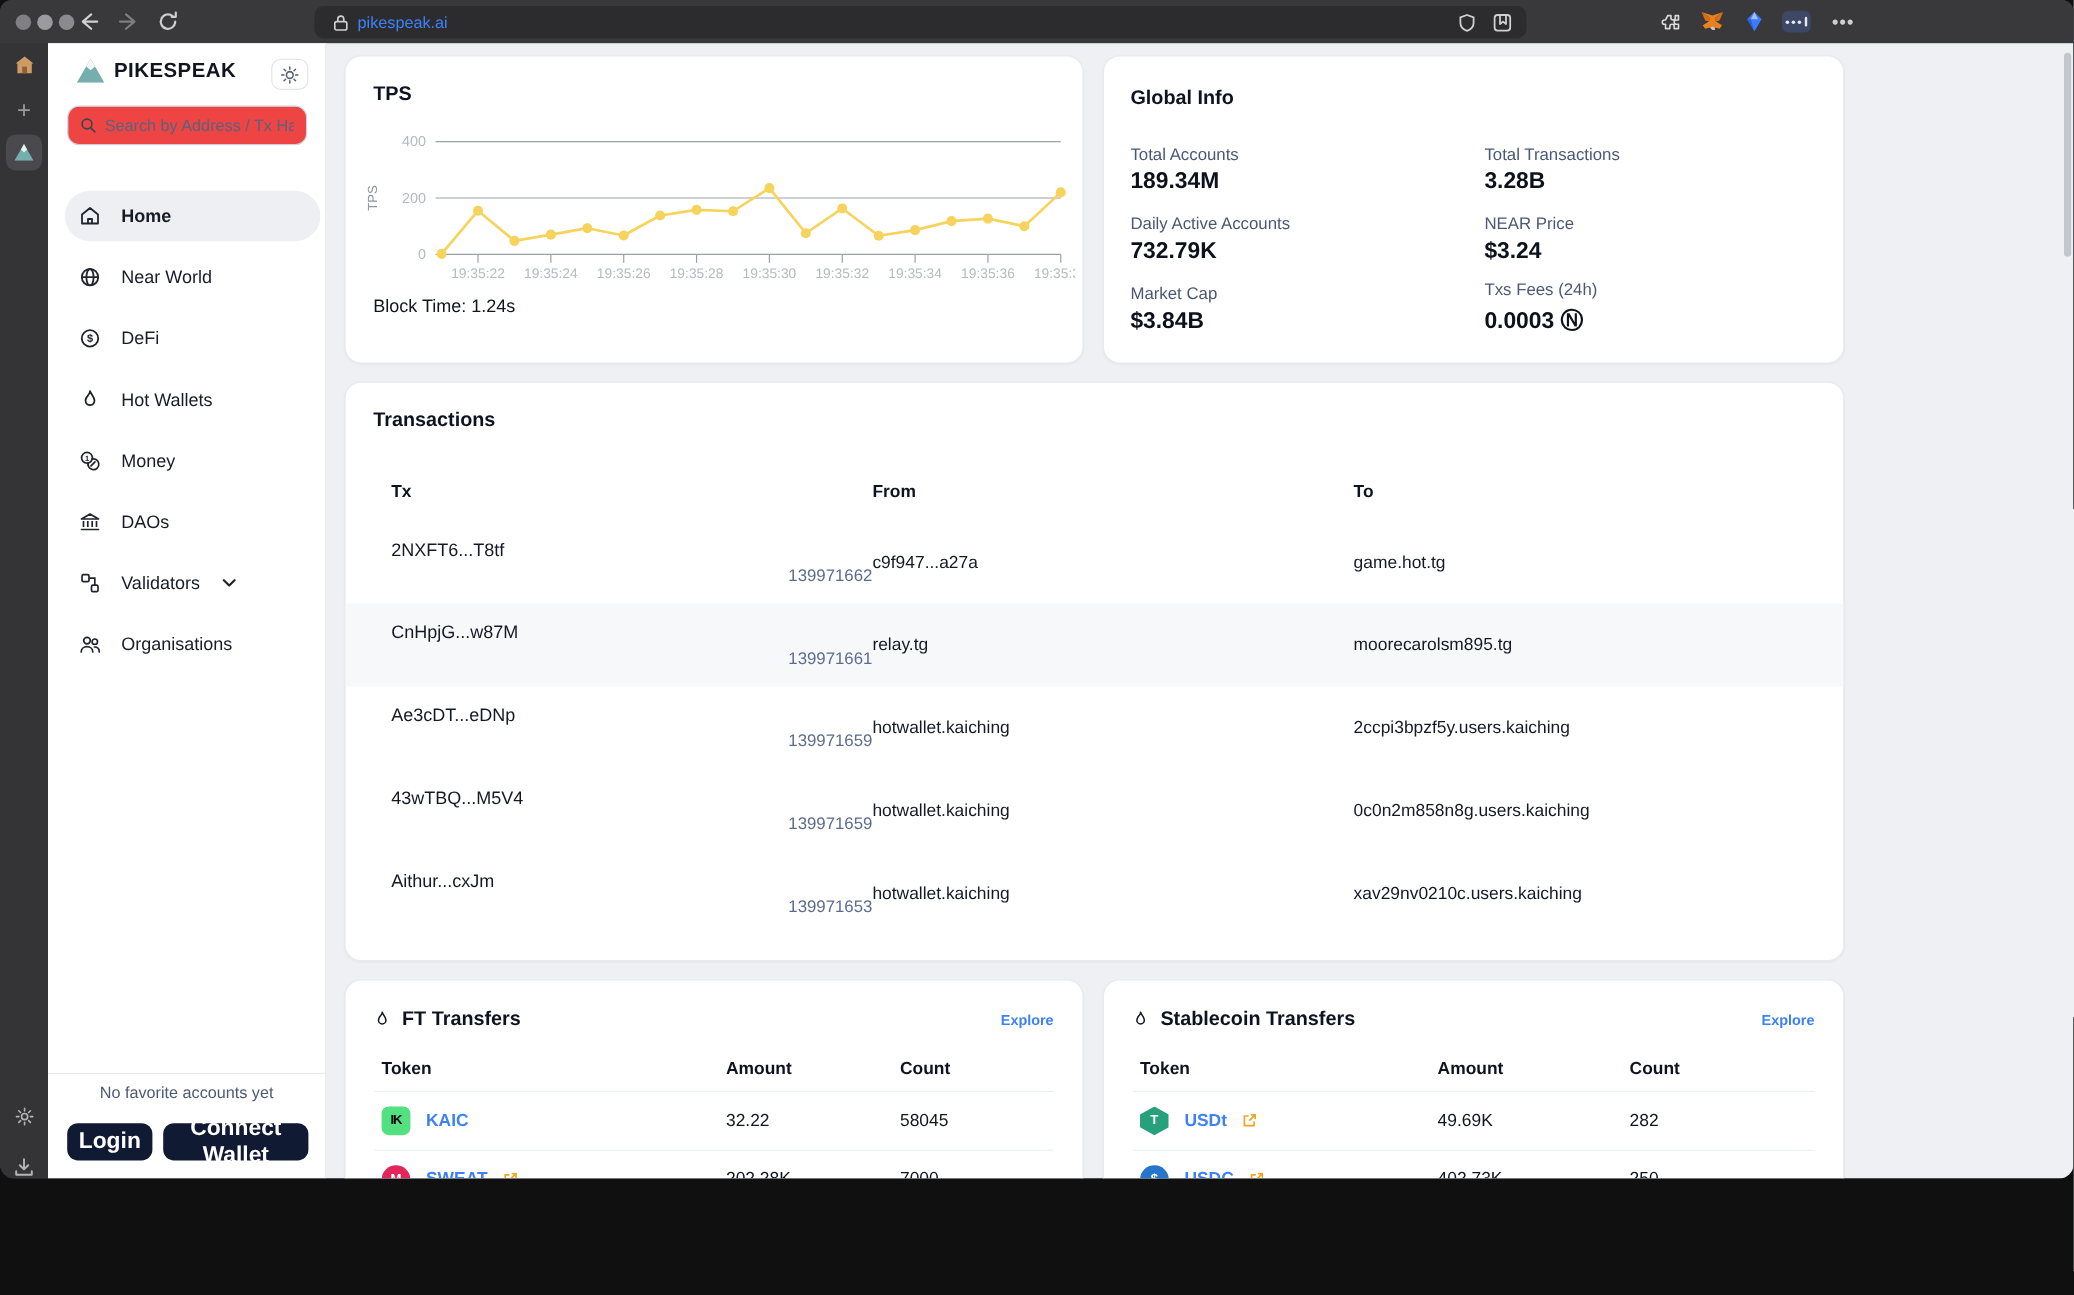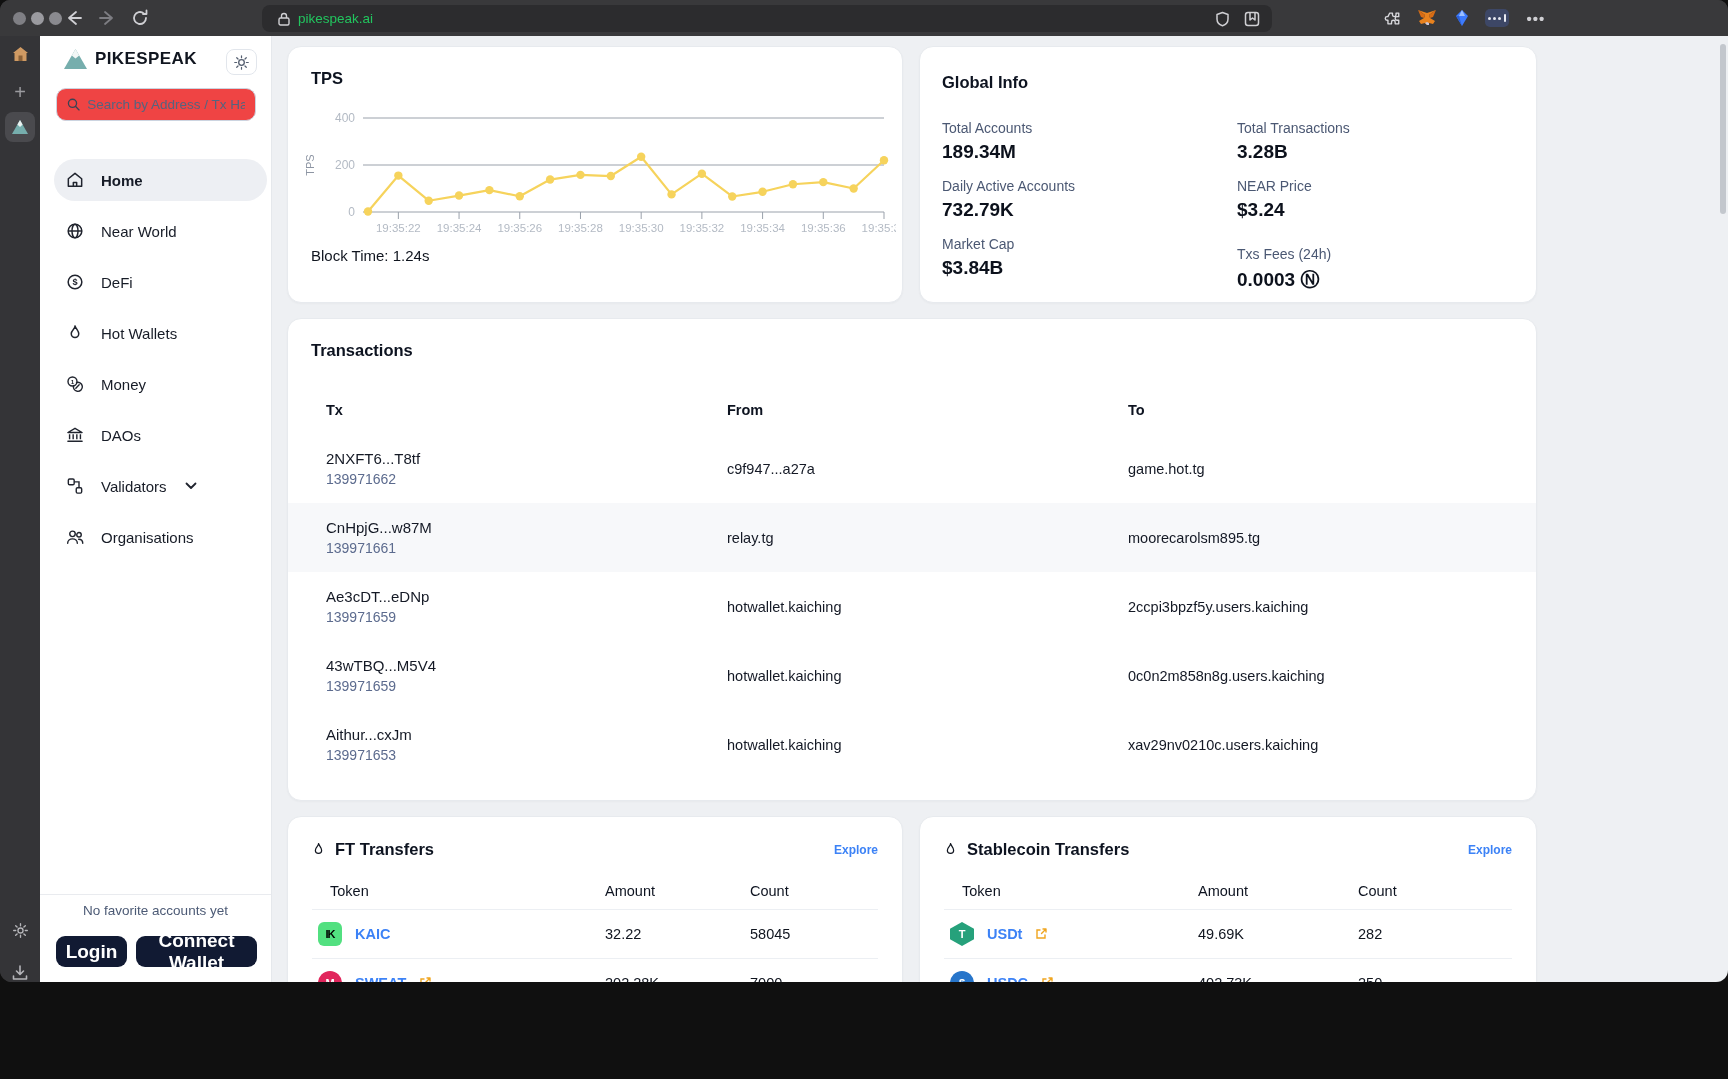--- a/index.html
+++ b/index.html
@@ -13,21 +13,21 @@
 
   
   .chrome { position:absolute; left:0; top:0; right:0; height:36px; background:#39393b; }
   .tl { position:absolute; top:11.5px; width:13px; height:13px; border-radius:50%; }
   .tl1 { left:13px; background:#7f7f84; }
   .tl2 { left:31px; background:#9a9a9f; }
   .tl3 { left:49px; background:#8a8a8f; }
   .navbtn { position:absolute; top:6px; width:24px; height:24px; display:flex; align-items:center; justify-content:center; }
   .urlbar { position:absolute; left:262px; top:5px; width:1010px; height:27px; background:#2c2c2e;
             border-radius:8px; display:flex; align-items:center; }
-  .urltext { color:#22c55e; font-size:13.5px; font-weight:500; margin-left:8px; }
+  .urltext { color:#3b82f6; font-size:13.5px; font-weight:500; margin-left:8px; }
   .url-right { position:absolute; right:12px; top:0; height:27px; display:flex; align-items:center; gap:14px; }
   .ext { position:absolute; top:6px; width:26px; height:24px; display:flex; align-items:center; justify-content:center; }
   .extbox { width:24px; height:18px; background:#3d4766; border-radius:5px; display:flex; align-items:center; justify-content:center; gap:2px; }
   .extbox i { width:3px; height:3px; background:#e8eaf2; border-radius:50%; display:block; }
   .extbox b { width:2px; height:8px; background:#e8eaf2; border-radius:1px; display:block; margin-left:1px; }
   .dots3 { color:#cfcfd3; font-size:15px; letter-spacing:1px; font-weight:700; }
 
   
   .rail { position:absolute; left:0; top:36px; width:40px; bottom:0; background:#343437; }
   .rail-ic { position:absolute; left:0; width:40px; display:flex; justify-content:center; }
@@ -80,29 +80,29 @@
   .stat .lbl { font-size:14px; color:#4b5873; }
   .stat .val { font-size:19px; font-weight:700; color:#0c111c; margin-top:5px; }
 
   .tx-title { position:absolute; left:23px; top:22px; }
   .tx-head { position:absolute; left:0; right:0; top:83px; display:grid; grid-template-columns:401px 401px 1fr;
              padding-left:38px; font-size:14.5px; font-weight:700; color:#0d1320; }
   .tx-rows { position:absolute; left:0; right:0; top:115px; }
   .tx-row { display:grid; grid-template-columns:401px 401px 1fr; padding-left:38px; height:69px; align-items:center; }
   .tx-row.hl { background:#f7f8fa; }
   .tx-cell .hash { font-size:15px; color:#141925; }
-  .tx-cell .blk { font-size:14px; color:#5c6b8e; margin-top:4px; }
+  .tx-cell .blk { font-size:14px; color:#5c6b8e; margin-top:4px;text-align:right; }
   .addr { font-size:14.5px; color:#141925; }
 
   .tok-titlebar { position:absolute; left:23px; top:23px; display:flex; align-items:center; gap:9px; }
   .explore { position:absolute; right:24px; top:26px; font-size:12px; font-weight:600; color:#3c82f6; text-decoration:none; }
   .tok-head, .tok-row { display:grid; padding:0 30px; align-items:center; }
   .g-ft { grid-template-columns:1fr 145px 122px; }
   .g-sc { grid-template-columns:1fr 160px 148px; }
-  .tok-head { position:absolute; left:12px; right:0; top:66px; font-size:14.5px; font-weight:400; color:#0d1320; }
+  .tok-head { position:absolute; left:0; right:0; top:66px; font-size:14.5px; font-weight:700; color:#0d1320; }
   .tok-divider { position:absolute; left:24px; right:24px; border-top:1px solid #eceff3; }
   .tok-row { position:absolute; left:0; right:0; height:48px; font-size:14.5px; color:#10151f; }
   .tok-cell { display:flex; align-items:center; gap:13px; }
   .tok-ic { width:24px; height:24px; border-radius:6px; display:flex; align-items:center; justify-content:center;
             font-size:11px; font-weight:800; color:#000; letter-spacing:-1px; flex:0 0 auto; }
   .tok-ic.round { border-radius:50%; color:#fff; letter-spacing:0; }
   .tok-ic.diamond { border-radius:6px; transform:rotate(0deg); color:#fff; letter-spacing:0;
                     clip-path:polygon(50% 0, 100% 28%, 100% 72%, 50% 100%, 0 72%, 0 28%); }
   .tok-name { color:#3c82f6; font-weight:600; }
 
@@ -395,21 +395,21 @@
           <div class="val">732.79K</div>
         </div>
         <div class="stat" style="left:317px; top:131px">
           <div class="lbl">NEAR Price</div>
           <div class="val">$3.24</div>
         </div>
         <div class="stat" style="left:22px; top:189px">
           <div class="lbl">Market Cap</div>
           <div class="val">$3.84B</div>
         </div>
-        <div class="stat" style="left:317px; top:199px">
+        <div class="stat" style="left:317px; top:186px">
           <div class="lbl">Txs Fees (24h)</div>
           <div class="val">0.0003 Ⓝ</div>
         </div>
       </div>
 
       <div class="card card-txs">
         <div class="card-title tx-title">Transactions</div>
         <div class="tx-head">
           <span>Tx</span>
           <span>From</span>

